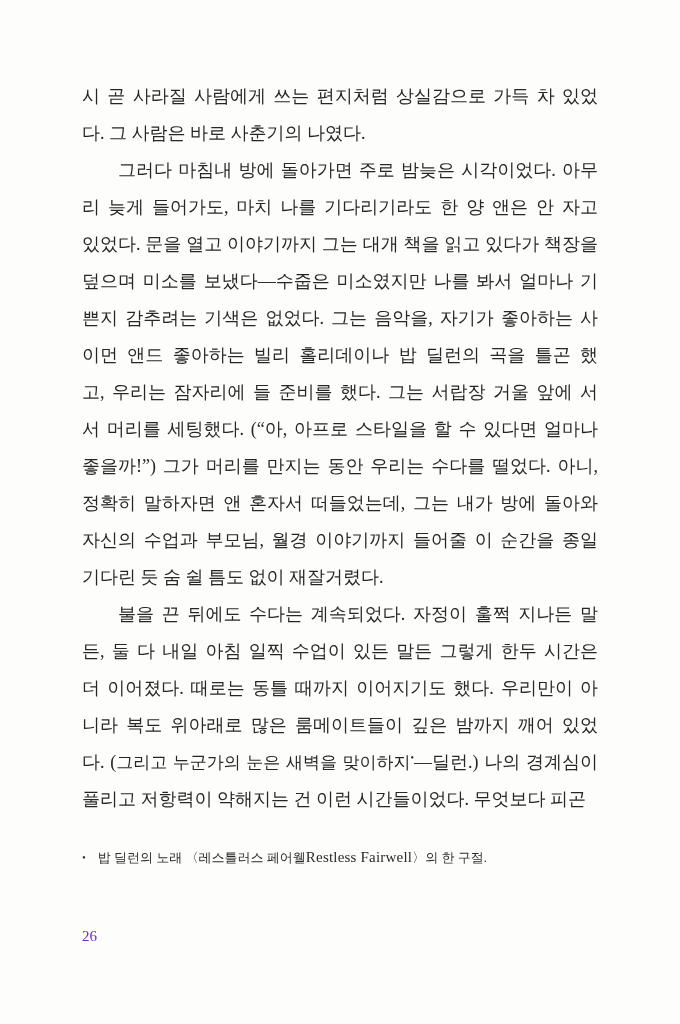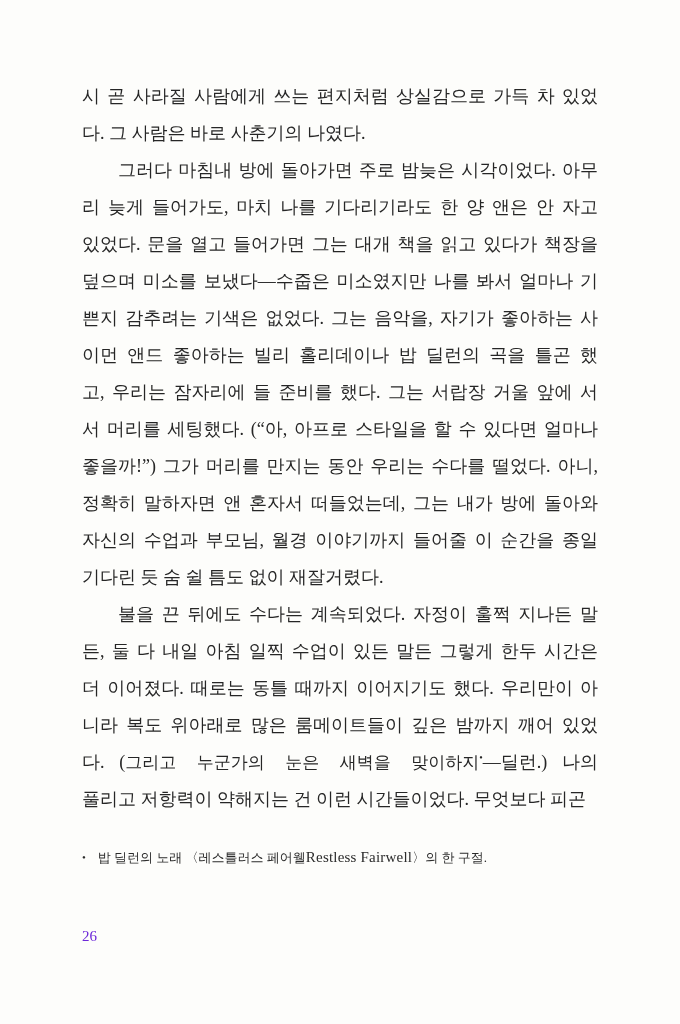--- a/index.html
+++ b/index.html
@@ -24,21 +24,21 @@
     height: 37px;
     overflow: hidden;
     text-align: justify;
     text-align-last: justify;
     word-break: keep-all;
     white-space: normal;
   }
   .line.indent { padding-left: 36px; }
   .line.para-end { text-align: left; text-align-last: left; }
   .lyric {
-    font-family: Liberation Mono, monospace;
+    font-family: Liberation Serif, serif;
     font-size: 17px;
   }
   .fn-marker {
     font-size: 10px;
     vertical-align: super;
     line-height: 0;
   }
   .footnote {
     position: absolute;
     left: 82px;
@@ -68,21 +68,21 @@
 </head>
 <body>
 
 <div class="page">
 
   <div class="body-text">
     <div class="line">시 곧 사라질 사람에게 쓰는 편지처럼 상실감으로 가득 차 있었</div>
     <div class="line para-end">다. 그 사람은 바로 사춘기의 나였다.</div>
     <div class="line indent">그러다 마침내 방에 돌아가면 주로 밤늦은 시각이었다. 아무</div>
     <div class="line">리 늦게 들어가도, 마치 나를 기다리기라도 한 양 앤은 안 자고</div>
-    <div class="line">있었다. 문을 열고 들어가면 그는 대개 책을 읽고 있다가 책장을</div>
+    <div class="line">있었다. 문을 열고 이야기까지 그는 대개 책을 읽고 있다가 책장을</div>
     <div class="line">덮으며 미소를 보냈다—수줍은 미소였지만 나를 봐서 얼마나 기</div>
     <div class="line">쁜지 감추려는 기색은 없었다. 그는 음악을, 자기가 좋아하는 사</div>
     <div class="line">이먼 앤드 좋아하는 빌리 홀리데이나 밥 딜런의 곡을 틀곤 했</div>
     <div class="line">고, 우리는 잠자리에 들 준비를 했다. 그는 서랍장 거울 앞에 서</div>
     <div class="line">서 머리를 세팅했다. (“아, 아프로 스타일을 할 수 있다면 얼마나</div>
     <div class="line">좋을까!”) 그가 머리를 만지는 동안 우리는 수다를 떨었다. 아니,</div>
     <div class="line">정확히 말하자면 앤 혼자서 떠들었는데, 그는 내가 방에 돌아와</div>
     <div class="line">자신의 수업과 부모님, 월경 이야기까지 들어줄 이 순간을 종일</div>
     <div class="line para-end">기다린 듯 숨 쉴 틈도 없이 재잘거렸다.</div>
     <div class="line indent">불을 끈 뒤에도 수다는 계속되었다. 자정이 훌쩍 지나든 말</div>

